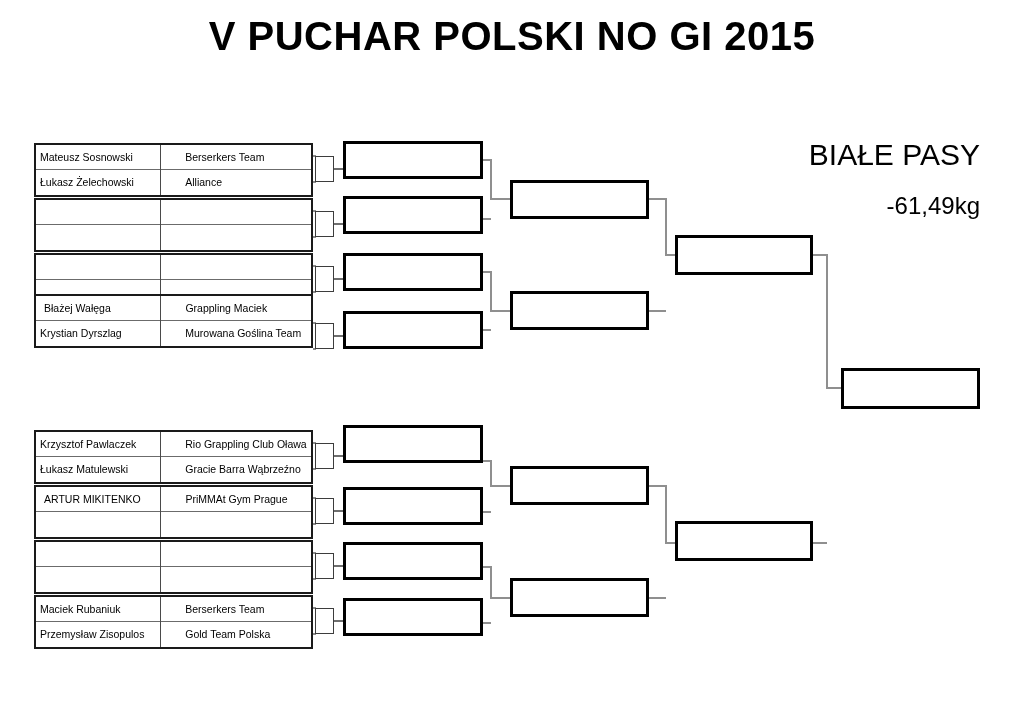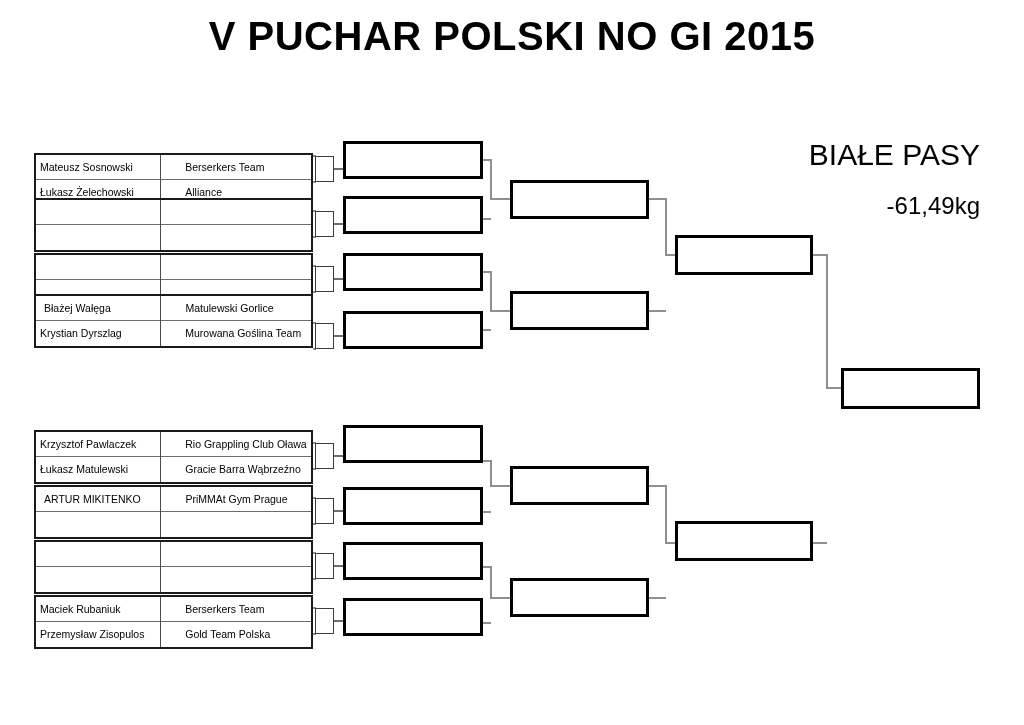--- a/index.html
+++ b/index.html
@@ -185,21 +185,21 @@
       <path d="M648 311 H666"></path>
 
       <path d="M648 486 H666 V543 H675"></path>
       <path d="M648 598 H666"></path>
 
       <path d="M812 255 H827 V388 H841"></path>
       <path d="M812 543 H827"></path>
     </g>
   </svg>
 
-  <div class="seed-pair" style="left:34px; top:153px;">
+  <div class="seed-pair" style="left:34px; top:143px;">
     <div class="seed-row top">
       <div class="seed-name">Mateusz Sosnowski</div>
       <div class="seed-team">Berserkers Team</div>
     </div>
     <div class="seed-row">
       <div class="seed-name">Łukasz Żelechowski</div>
       <div class="seed-team">Alliance</div>
     </div>
   </div>
 
@@ -221,21 +221,21 @@
     </div>
     <div class="seed-row">
       <div class="seed-name"></div>
       <div class="seed-team"></div>
     </div>
   </div>
 
   <div class="seed-pair" style="left:34px; top:294px;">
     <div class="seed-row top">
       <div class="seed-name indent">Błażej Wałęga</div>
-      <div class="seed-team">Matulewski Gorlice</div>
+      <div class="seed-team">Grappling Maciek</div>
     </div>
     <div class="seed-row">
       <div class="seed-name">Krystian Dyrszlag</div>
       <div class="seed-team">Murowana Goślina Team</div>
     </div>
   </div>
 
   <div class="seed-pair" style="left:34px; top:430px;">
     <div class="seed-row top">
       <div class="seed-name">Krzysztof Pawlaczek</div>

